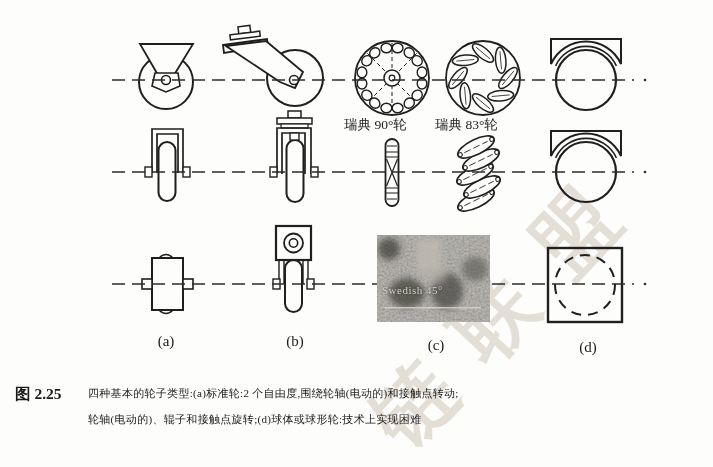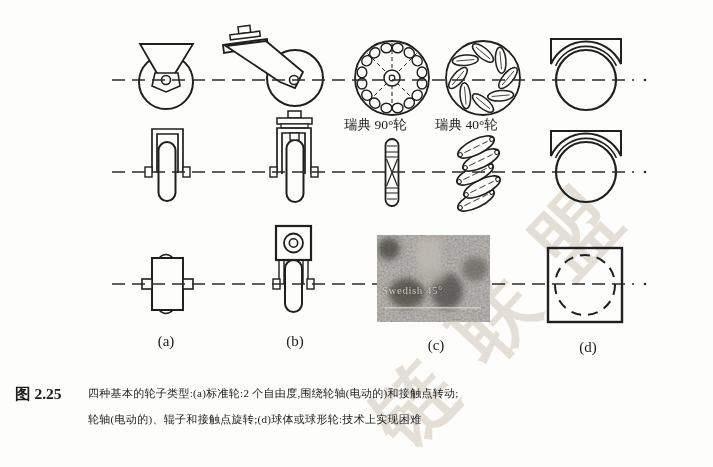--- a/index.html
+++ b/index.html
@@ -331,21 +331,21 @@
         <ellipse cx="70" cy="56" rx="16" ry="18" fill="#45453f" opacity="0.7"></ellipse>
         <ellipse cx="98" cy="34" rx="13" ry="12" fill="#55554e" opacity="0.6"></ellipse>
         <ellipse cx="55" cy="40" rx="14" ry="9" fill="#b5b2a8" opacity="0.6"></ellipse>
       </g>
       <rect x="8" y="72" width="96" height="1.5" fill="#d9d6cb" opacity="0.8"></rect>
     </svg>
     <span class="photo-label">Swedish 45°</span>
   </div>
 
   <div class="wheel-label lbl-90">瑞典 90°轮</div>
-  <div class="wheel-label lbl-45">瑞典 40°轮</div>
+  <div class="wheel-label lbl-45">瑞典 83°轮</div>
 
   <div class="sub-label sub-a">(a)</div>
   <div class="sub-label sub-b">(b)</div>
   <div class="sub-label sub-c">(c)</div>
   <div class="sub-label sub-d">(d)</div>
 
   <div class="caption">
     <div class="cap-num">图 2.25</div>
     <div class="cap-lines">
       <div class="cap-line">四种基本的轮子类型:(a)标准轮:2 个自由度,围绕轮轴(电动的)和接触点转动;</div>

